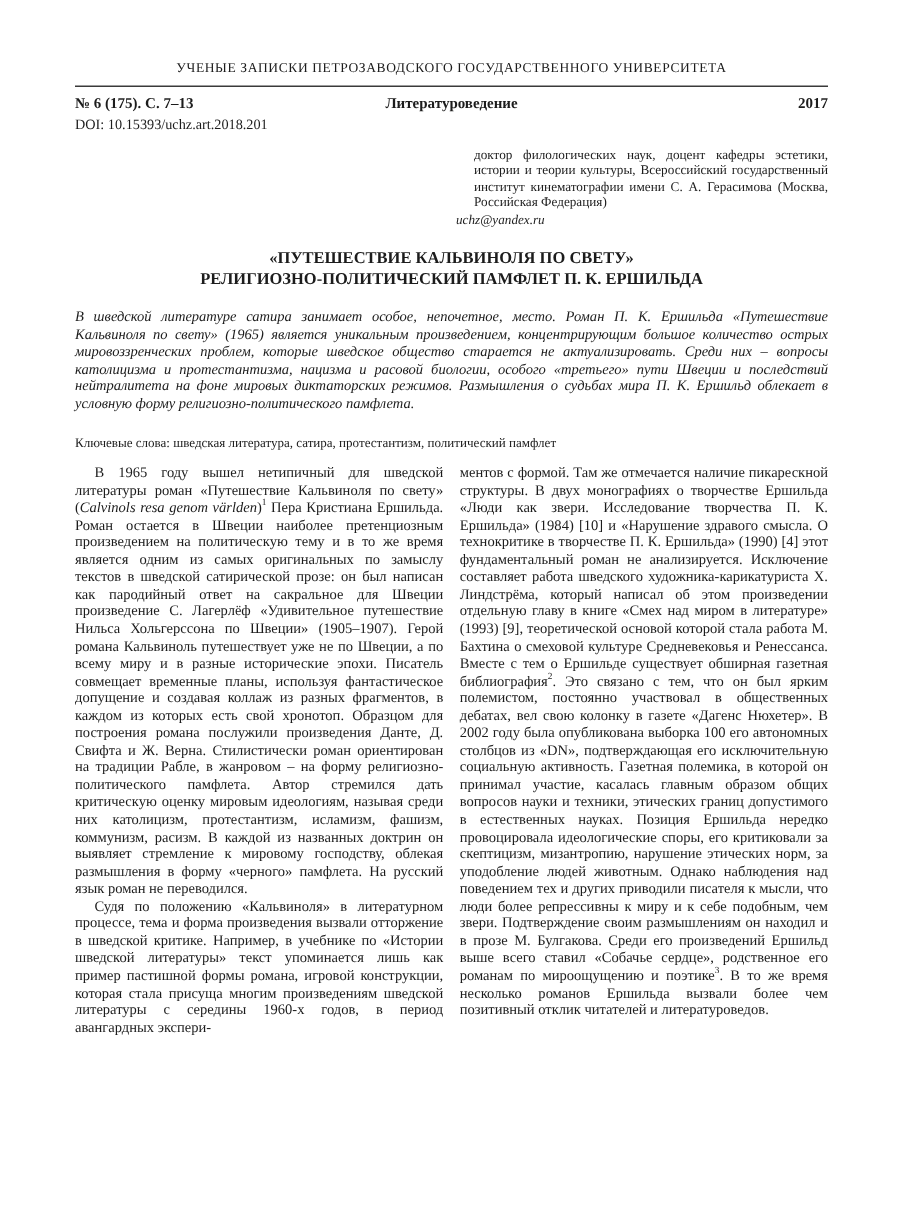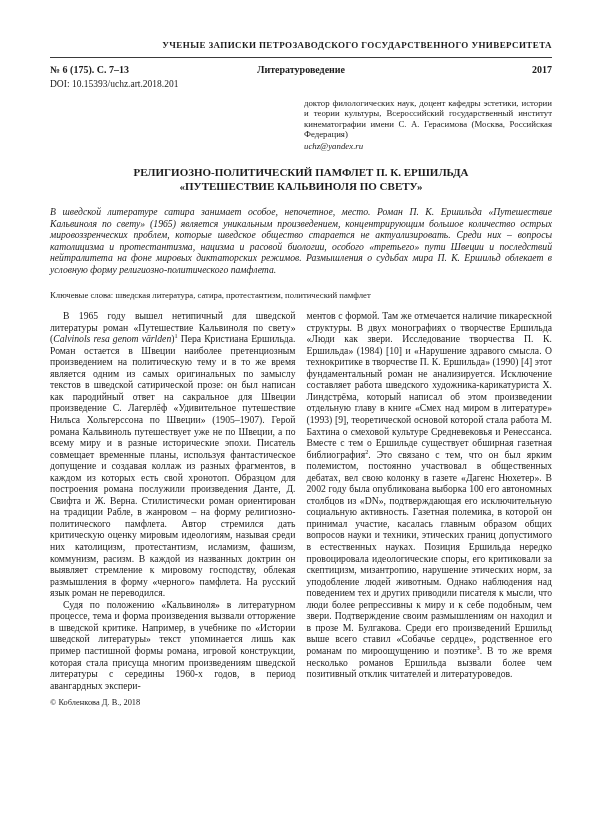--- a/index.html
+++ b/index.html
@@ -15,22 +15,22 @@
     color: #1c1c1c;
   }
   .page {
     box-sizing: border-box;
     width: 600px;
     height: 820px;
     padding: 40px 48px 0 50px;
     background: #ffffff;
   }
   .journal-header {
-    text-align: right;
-    font-weight: bold;
+    text-align: center;
+    font-weight: normal;
     font-size: 9px;
     letter-spacing: 0.4px;
     white-space: nowrap;
   }
   .header-rule {
     border: none;
     border-top: 1.2px solid #3a3a3a;
     margin: 7px 0 0 0;
   }
   .meta-row {
@@ -65,20 +65,21 @@
   }
   .author-name {
     font-weight: bold;
     font-size: 9.4px;
     text-align: right;
     white-space: nowrap;
   }
   .author-affiliation {
     text-align: justify;
     margin-top: 1px;
+    margin-left: 12px;
   }
   .author-email {
     font-style: italic;
     margin-top: 1px;
   }
   .article-title {
     margin-top: 15px;
     text-align: center;
     font-weight: bold;
     font-size: 11px;
@@ -140,32 +141,31 @@
   </div>
 
   <div class="doi">DOI: 10.15393/uchz.art.2018.201</div>
 
   <div class="author-block">
     <div class="author-affiliation">доктор филологических наук, доцент кафедры эстетики, истории и теории культуры, Всероссийский государственный институт кинематографии имени С. А. Герасимова (Москва, Российская Федерация)</div>
     <div class="author-email">uchz@yandex.ru</div>
   </div>
 
   <div class="article-title">
+    <div>«ПУТЕШЕСТВИЕ КАЛЬВИНОЛЯ ПО СВЕТУ»</div>
     <div>РЕЛИГИОЗНО-ПОЛИТИЧЕСКИЙ ПАМФЛЕТ П. К. ЕРШИЛЬДА</div>
-    <div>«ПУТЕШЕСТВИЕ КАЛЬВИНОЛЯ ПО СВЕТУ»</div>
   </div>
 
   <div class="abstract">В шведской литературе сатира занимает особое, непочетное, место. Роман П. К. Ершильда «Путешествие Кальвиноля по свету» (1965) является уникальным произведением, концентрирующим большое количество острых мировоззренческих проблем, которые шведское общество старается не актуализировать. Среди них – вопросы католицизма и протестантизма, нацизма и расовой биологии, особого «третьего» пути Швеции и последствий нейтралитета на фоне мировых диктаторских режимов. Размышления о судьбах мира П. К. Ершильд облекает в условную форму религиозно-политического памфлета.</div>
   <div class="keywords">Ключевые слова: шведская литература, сатира, протестантизм, политический памфлет</div>
 
   <div class="columns">
     <div class="col">
       <p><span>В 1965 году вышел нетипичный для шведской литературы роман «Путешествие Кальвиноля по свету» (</span><span class="lat-italic">Calvinols resa genom världen</span><span>)</span><sup>1</sup><span> Пера Кристиана Ершильда. Роман остается в Швеции наиболее претенциозным произведением на политическую тему и в то же время является одним из самых оригинальных по замыслу текстов в шведской сатирической прозе: он был написан как пародийный ответ на сакральное для Швеции произведение С. Лагерлёф «Удивительное путешествие Нильса Хольгерссона по Швеции» (1905–1907). Герой романа Кальвиноль путешествует уже не по Швеции, а по всему миру и в разные исторические эпохи. Писатель совмещает временные планы, используя фантастическое допущение и создавая коллаж из разных фрагментов, в каждом из которых есть свой хронотоп. Образцом для построения романа послужили произведения Данте, Д. Свифта и Ж. Верна. Стилистически роман ориентирован на традиции Рабле, в жанровом – на форму религиозно-политического памфлета. Автор стремился дать критическую оценку мировым идеологиям, называя среди них католицизм, протестантизм, исламизм, фашизм, коммунизм, расизм. В каждой из названных доктрин он выявляет стремление к мировому господству, облекая размышления в форму «черного» памфлета. На русский язык роман не переводился.</span></p>
       <p>Судя по положению «Кальвиноля» в литературном процессе, тема и форма произведения вызвали отторжение в шведской критике. Например, в учебнике по «Истории шведской литературы» текст упоминается лишь как пример пастишной формы романа, игровой конструкции, которая стала присуща многим произведениям шведской литературы с середины 1960-х годов, в период авангардных экспери-</p>
     </div>
     <div class="col">
       <p class="no-indent"><span>ментов с формой. Там же отмечается наличие пикарескной структуры. В двух монографиях о творчестве Ершильда «Люди как звери. Исследование творчества П. К. Ершильда» (1984) [10] и «Нарушение здравого смысла. О технокритике в творчестве П. К. Ершильда» (1990) [4] этот фундаментальный роман не анализируется. Исключение составляет работа шведского художника-карикатуриста Х. Линдстрёма, который написал об этом произведении отдельную главу в книге «Смех над миром в литературе» (1993) [9], теоретической основой которой стала работа М. Бахтина о смеховой культуре Средневековья и Ренессанса. Вместе с тем о Ершильде существует обширная газетная библиография</span><sup>2</sup><span>. Это связано с тем, что он был ярким полемистом, постоянно участвовал в общественных дебатах, вел свою колонку в газете «Дагенс Нюхетер». В 2002 году была опубликована выборка 100 его автономных столбцов из «DN», подтверждающая его исключительную социальную активность. Газетная полемика, в которой он принимал участие, касалась главным образом общих вопросов науки и техники, этических границ допустимого в естественных науках. Позиция Ершильда нередко провоцировала идеологические споры, его критиковали за скептицизм, мизантропию, нарушение этических норм, за уподобление людей животным. Однако наблюдения над поведением тех и других приводили писателя к мысли, что люди более репрессивны к миру и к себе подобным, чем звери. Подтверждение своим размышлениям он находил и в прозе М. Булгакова. Среди его произведений Ершильд выше всего ставил «Собачье сердце», родственное его романам по мироощущению и поэтике</span><sup>3</sup><span>. В то же время несколько романов Ершильда вызвали более чем позитивный отклик читателей и литературоведов.</span></p>
     </div>
   </div>
 
-  <div class="copyright">© Кобленкова Д. В., 2018</div>
 
 </div>
 
 </body></html>

